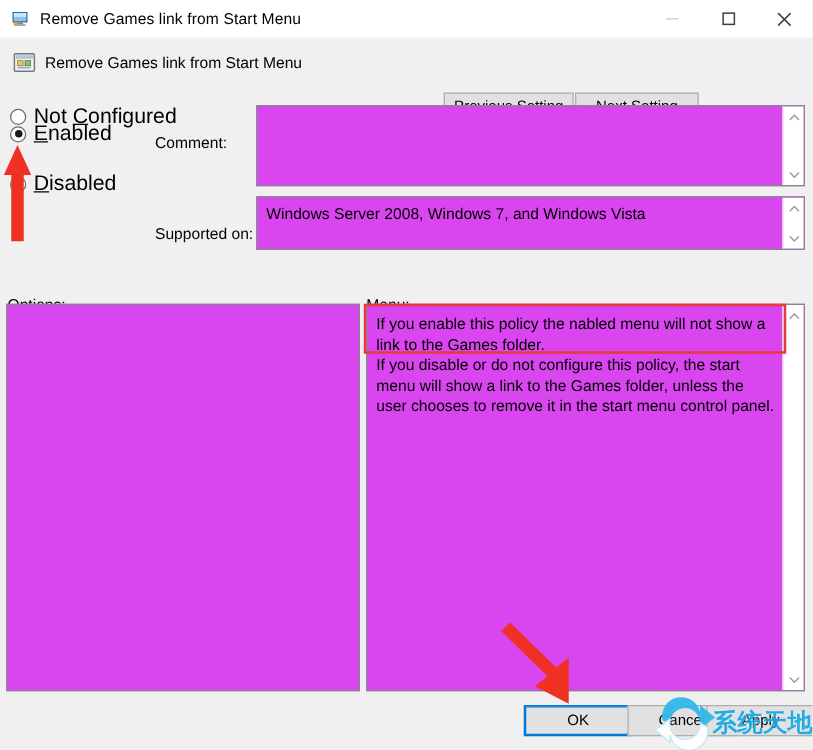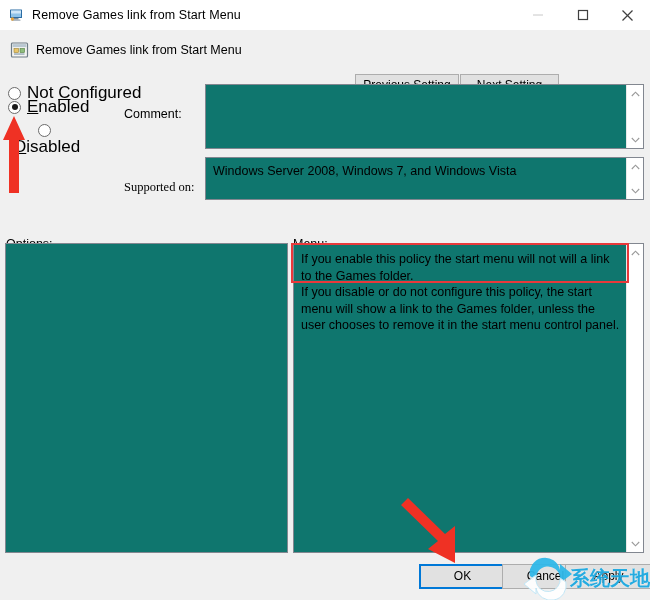--- a/index.html
+++ b/index.html
@@ -97,21 +97,21 @@
   
   .radio-row {
     position: absolute;
     left: 8px;
     display: flex;
     align-items: center;
     height: 18px;
   }
   #radio-not-configured { top: 84px; }
   #radio-enabled        { top: 98px; justify-content: flex-end; }
-  #radio-disabled       { top: 124px; flex-direction: column; }
+  #radio-disabled       { top: 138px; }
   .radio-mark {
     width: 13px; height: 13px;
     border: 1px solid #6b6b6b;
     border-radius: 50%;
     background: #fff;
     box-sizing: border-box;
     position: relative;
     flex: none;
   }
   .radio-mark.checked::after {
@@ -131,28 +131,28 @@
 
   
   .field-label {
     position: absolute;
     font-size: 12.5px;
     color: #000;
     white-space: nowrap;
     margin-top: 23px;
   }
   #label-comment { left: 124px; top: 84px; }
-  #label-supported { left: 124px; top: 157px; font-family: Liberation Serif, serif; }
+  #label-supported { left: 124px; top: 157px; }
   #label-options { left: 6px;  top: 214px; }
   #label-help    { left: 293px; top: 214px; }
 
   
   .textbox {
     position: absolute;
-    background: #0f766e;
+    background: #d946ef;
     border: 1px solid #828790;
     box-sizing: border-box;
     overflow: hidden;
   }
   #comment-box   { left: 205px; top: 84px;  width: 439px; height: 65px; }
   #supported-box { left: 205px; top: 157px; width: 439px; height: 43px; }
   #options-box   { left: 5px;   top: 243px; width: 283px; height: 310px; }
   #help-box      { left: 293px; top: 243px; width: 351px; height: 310px; }
 
   .box-text {
@@ -345,21 +345,21 @@
     </div>
   </div>
 
   <div class="field-label" id="label-options">Options:</div>
   <div class="textbox" id="options-box">
     <div class="box-text"></div>
   </div>
 
   <div class="field-label" id="label-help">Menu:</div>
   <div class="textbox" id="help-box">
-    <p class="help-para" id="help-para-1">If you enable this policy the start menu will not will a link to the Games folder.</p>
+    <p class="help-para" id="help-para-1">If you enable this policy the nabled menu will not show a link to the Games folder.</p>
     <p class="help-para" id="help-para-2">If you disable or do not configure this policy, the start menu will show a link to the Games folder, unless the user chooses to remove it in the start menu control panel.</p>
     <div class="sbar">
       <div class="sbar-arrow up">
         <svg width="9" height="6" viewBox="0 0 9 6">
             <polyline points="0.8,5 4.5,1.2 8.2,5" fill="none" stroke="#9a9a9a" stroke-width="1.1"></polyline>
           </svg>
       </div>
       <div class="sbar-arrow down">
         <svg width="9" height="6" viewBox="0 0 9 6">
             <polyline points="0.8,1 4.5,4.8 8.2,1" fill="none" stroke="#9a9a9a" stroke-width="1.1"></polyline>

